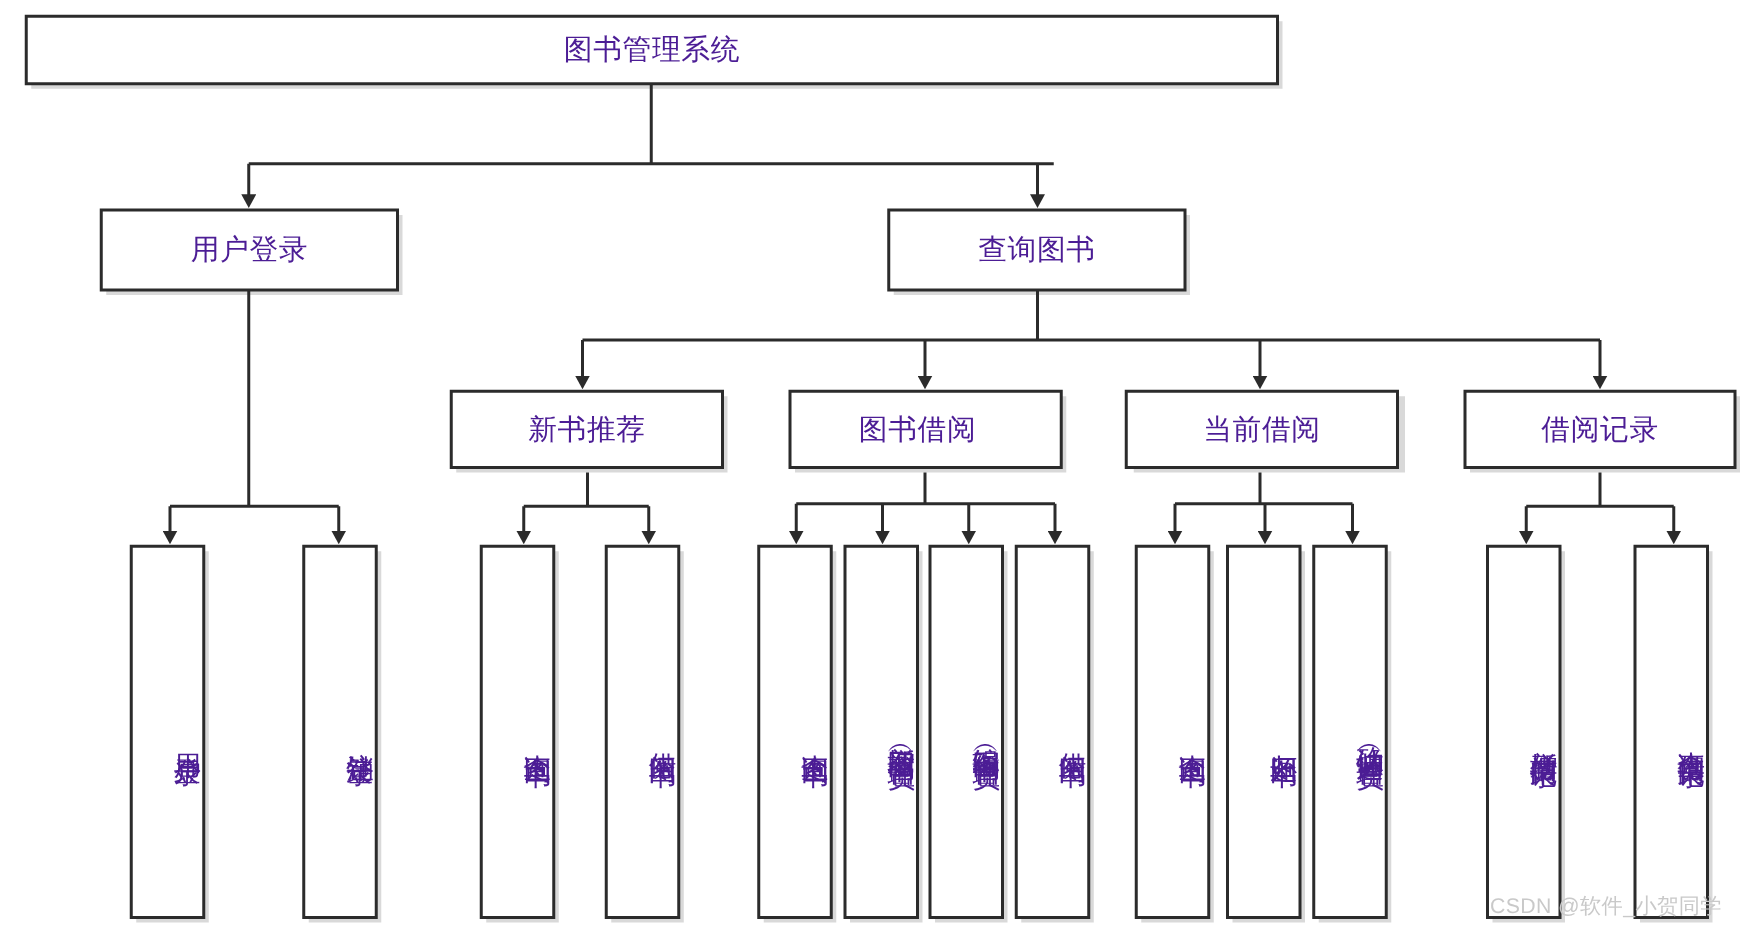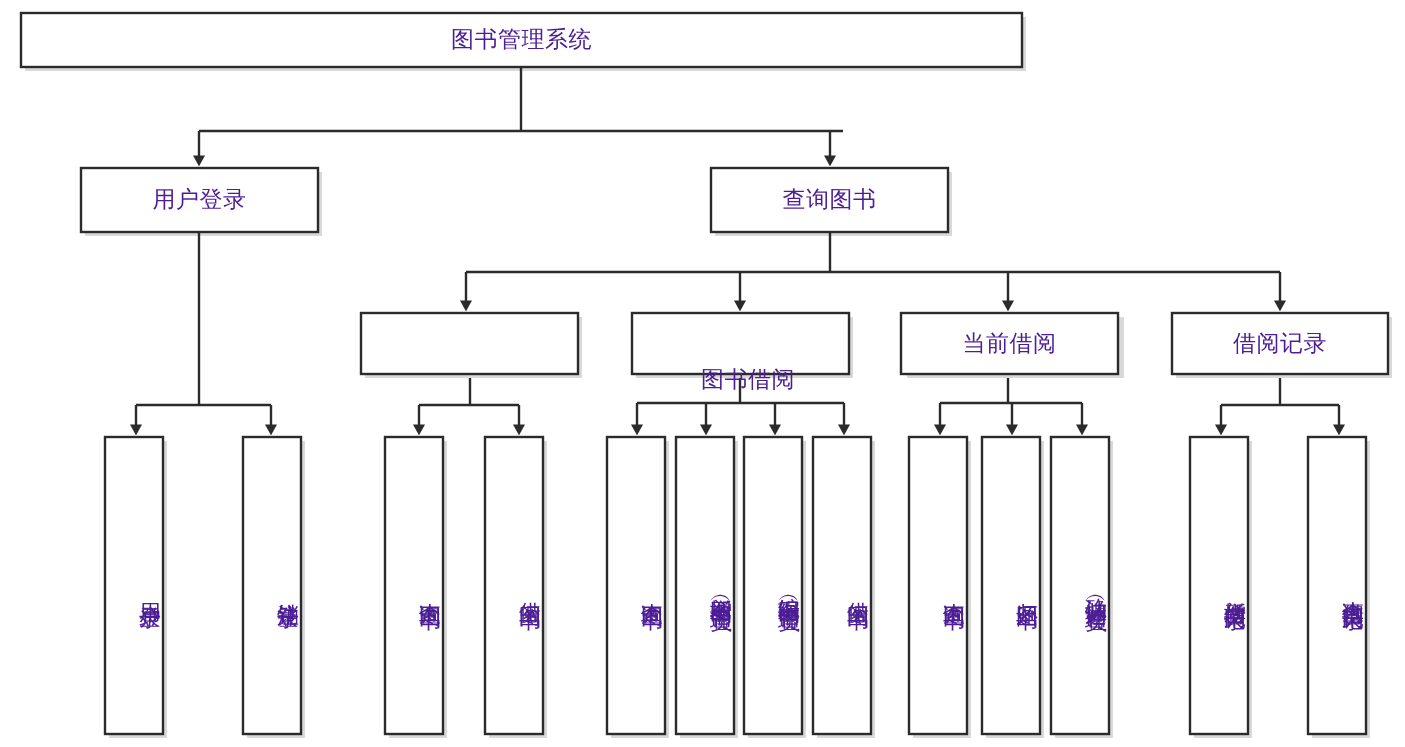--- a/index.html
+++ b/index.html
@@ -190,21 +190,22 @@
     <rect class="node-box" x="1051" y="437" width="58" height="297"></rect>
     <rect class="node-box" x="1190" y="437" width="58" height="297"></rect>
     <rect class="node-box" x="1308" y="437" width="58" height="297"></rect>
   </svg>
 
   <div class="node-label horizontal" style="left:21px; top:13px; width:1001px; height:54px;">图书管理系统</div>
 
   <div class="node-label horizontal" style="left:81px; top:168px; width:237px; height:64px;">用户登录</div>
   <div class="node-label horizontal" style="left:711px; top:168px; width:237px; height:64px;">查询图书</div>
 
-  <div class="node-label horizontal" style="left:630px; top:313px; width:236px; height:61px;margin-top:36px;">图书借阅</div>
+  <div class="node-label horizontal" style="left:361px; top:313px; width:217px; height:61px;">新书推荐</div>
+  <div class="node-label horizontal" style="left:616px; top:313px; width:236px; height:61px;">图书借阅</div>
   <div class="node-label horizontal" style="left:901px; top:313px; width:217px; height:61px;">当前借阅</div>
   <div class="node-label horizontal" style="left:1172px; top:313px; width:216px; height:61px;">借阅记录</div>
 
   <div class="node-label vertical" style="left:105px; top:437px; width:58px; height:297px;">用户登录</div>
   <div class="node-label vertical" style="left:243px; top:437px; width:58px; height:297px;">注销登录</div>
 
   <div class="node-label vertical" style="left:385px; top:437px; width:58px; height:297px;">查询图书</div>
   <div class="node-label vertical" style="left:485px; top:437px; width:58px; height:297px;">借阅图书</div>
 
   <div class="node-label vertical" style="left:607px; top:437px; width:58px; height:297px;">查询图书</div>
@@ -212,14 +213,15 @@
   <div class="node-label vertical" style="left:744px; top:437px; width:58px; height:297px;">编辑图书（管理员）</div>
   <div class="node-label vertical" style="left:813px; top:437px; width:58px; height:297px;">借阅图书</div>
 
   <div class="node-label vertical" style="left:909px; top:437px; width:58px; height:297px;">查询图书</div>
   <div class="node-label vertical" style="left:982px; top:437px; width:58px; height:297px;">归还图书</div>
   <div class="node-label vertical" style="left:1051px; top:437px; width:58px; height:297px;">确认归还（管理员）</div>
 
   <div class="node-label vertical" style="left:1190px; top:437px; width:58px; height:297px;">新增借阅记录</div>
   <div class="node-label vertical" style="left:1308px; top:437px; width:58px; height:297px;">查询借阅记录</div>
 
+  <div class="watermark" style="left:1192px; top:713px;">CSDN @软件_小贺同学</div>
 
 </div>
 
 </body></html>

